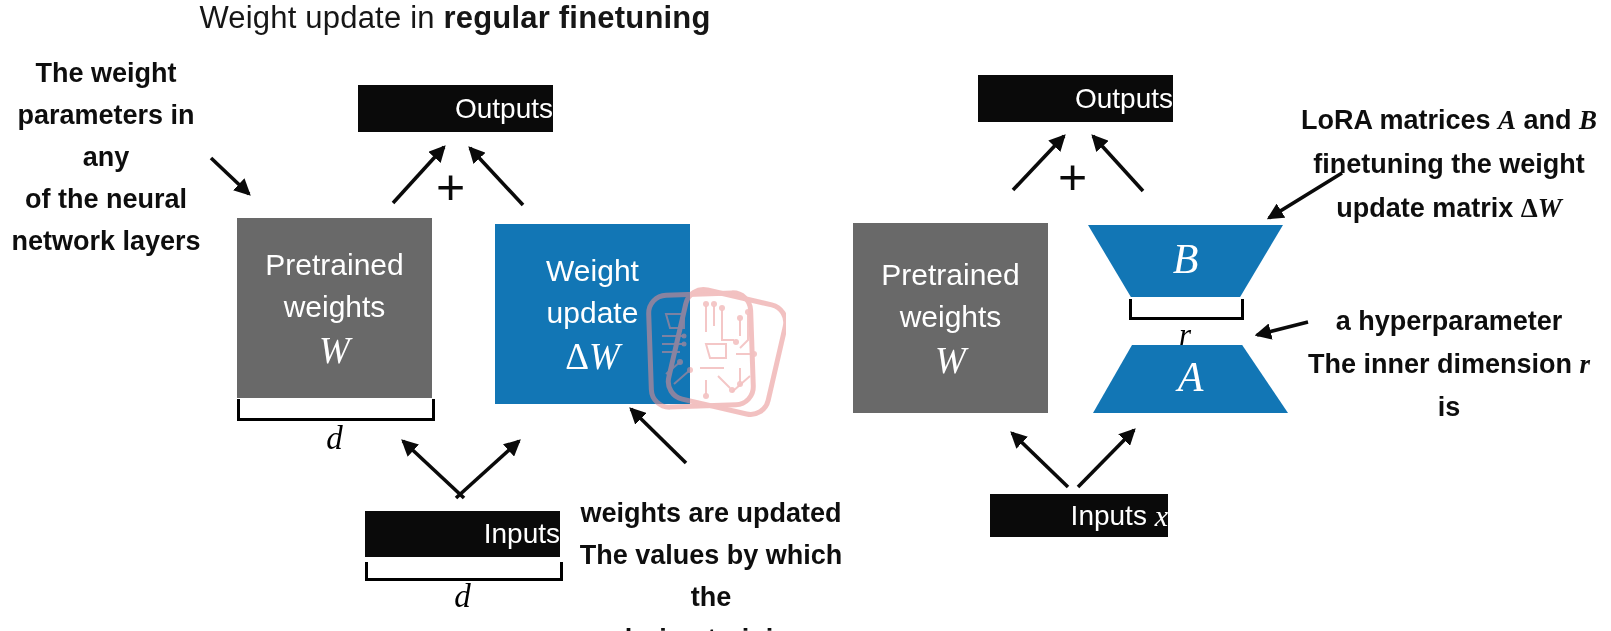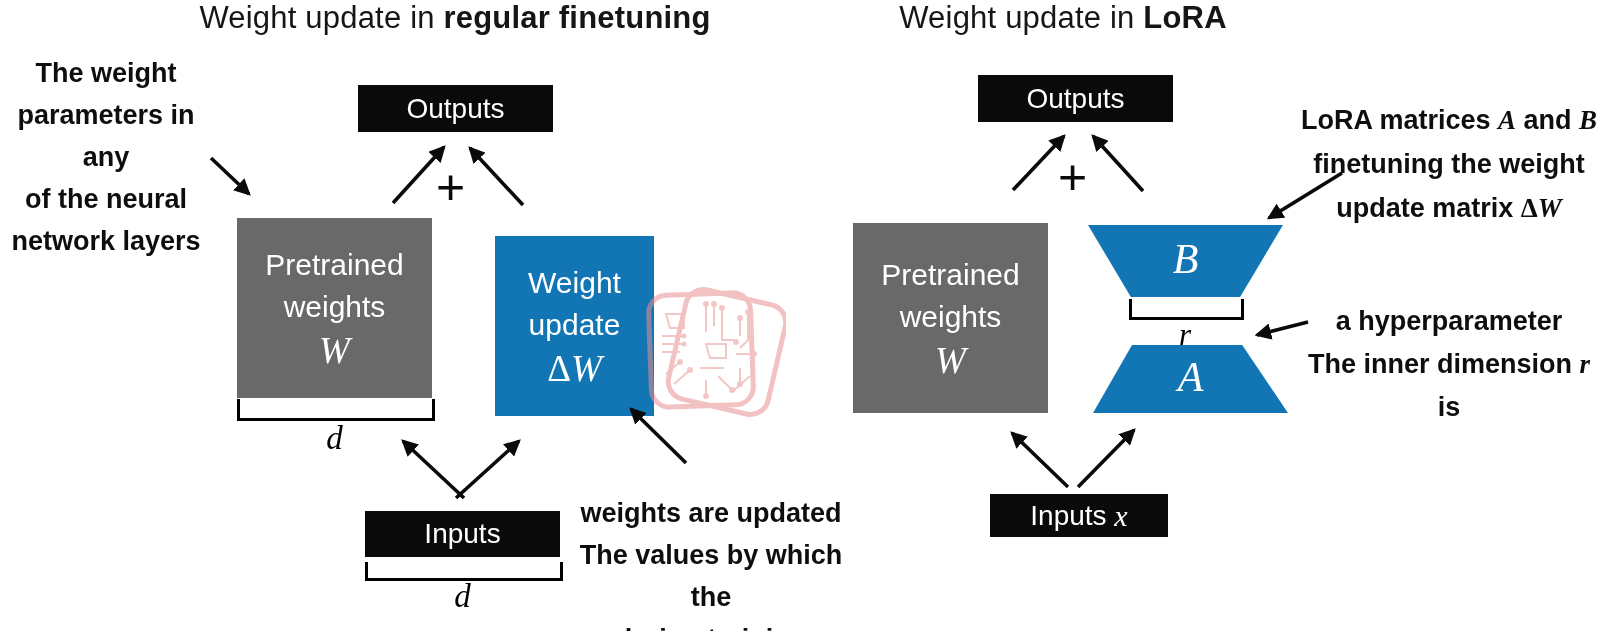--- a/index.html
+++ b/index.html
@@ -6,21 +6,21 @@
   #canvas{
     position:relative;width:1611px;height:631px;background:#ffffff;overflow:hidden;
     font-family:"Liberation Sans",sans-serif;color:#111;border-radius:29px;
   }
   .abs{position:absolute;}
   .title{font-size:31px;letter-spacing:.2px;text-align:center;color:#161616;white-space:nowrap;}
   .title b{font-weight:700;}
   .ann{font-weight:700;font-size:27px;line-height:42px;text-align:center;color:#0e0e0e;}
   .blackbox{
     background:var(--box-black,#0a0a0a);color:#fff;font-size:28px;
-    display:flex;align-items:center;justify-content:center;white-space:pre;
+    display:flex;align-items:center;justify-content:flex-end;white-space:pre;
   }
   .bigbox{
     color:#fff;font-size:30px;line-height:42px;text-align:center;
     display:flex;flex-direction:column;align-items:center;justify-content:center;
   }
   .graybox{background:var(--box-gray,#696969);}
   .bluebox{background:var(--box-blue,#1276b5);}
   .math{font-family:"Liberation Serif",serif;font-style:italic;}
   .mathu{font-family:"Liberation Serif",serif;font-style:normal;}
   .boxmath{font-size:37px;margin-top:2px;}
@@ -54,42 +54,41 @@
   </div>
 
   <div class="abs plus" style="left:436px;top:158px;">+</div>
 
   <div class="abs bigbox graybox" style="left:237px;top:218px;width:195px;height:180px;">
     <div>Pretrained</div>
     <div>weights</div>
     <div class="math boxmath">W</div>
   </div>
 
-  <div class="abs bigbox bluebox" style="left:495px;top:236px;width:159px;height:180px;">
+  <div class="abs bigbox bluebox" style="left:495px;top:224px;width:195px;height:180px;">
     <div>Weight</div>
     <div>update</div>
     <div class="boxmath"><span class="mathu">Δ</span><span class="math">W</span></div>
   </div>
 
   <div class="abs bracket" style="left:237px;top:399px;width:192px;height:19px;"></div>
   <div class="abs dimlabel math" style="left:237px;top:420px;width:195px;">d</div>
 
   <div class="abs blackbox" style="left:365px;top:511px;width:195px;height:46px;">
     <span>Inputs</span>
   </div>
   <div class="abs bracket" style="left:365px;top:562px;width:192px;height:16px;"></div>
   <div class="abs dimlabel math" style="left:365px;top:578px;width:195px;">d</div>
 
   <div class="abs ann" style="left:562px;top:492px;width:298px;">
     <div>weights are updated</div>
     <div>The values by which the</div>
     <div>during training</div>
   </div>
 
-  <div class="abs title" style="left:813px;top:0px;width:500px;"><span>Weight update in </span><b>LoRA</b></div>
 
   <div class="abs blackbox" style="left:978px;top:75px;width:195px;height:47px;">
     <span>Outputs</span>
   </div>
 
   <div class="abs plus" style="left:1058px;top:148px;">+</div>
 
   <div class="abs bigbox graybox" style="left:853px;top:223px;width:195px;height:190px;">
     <div>Pretrained</div>
     <div>weights</div>

